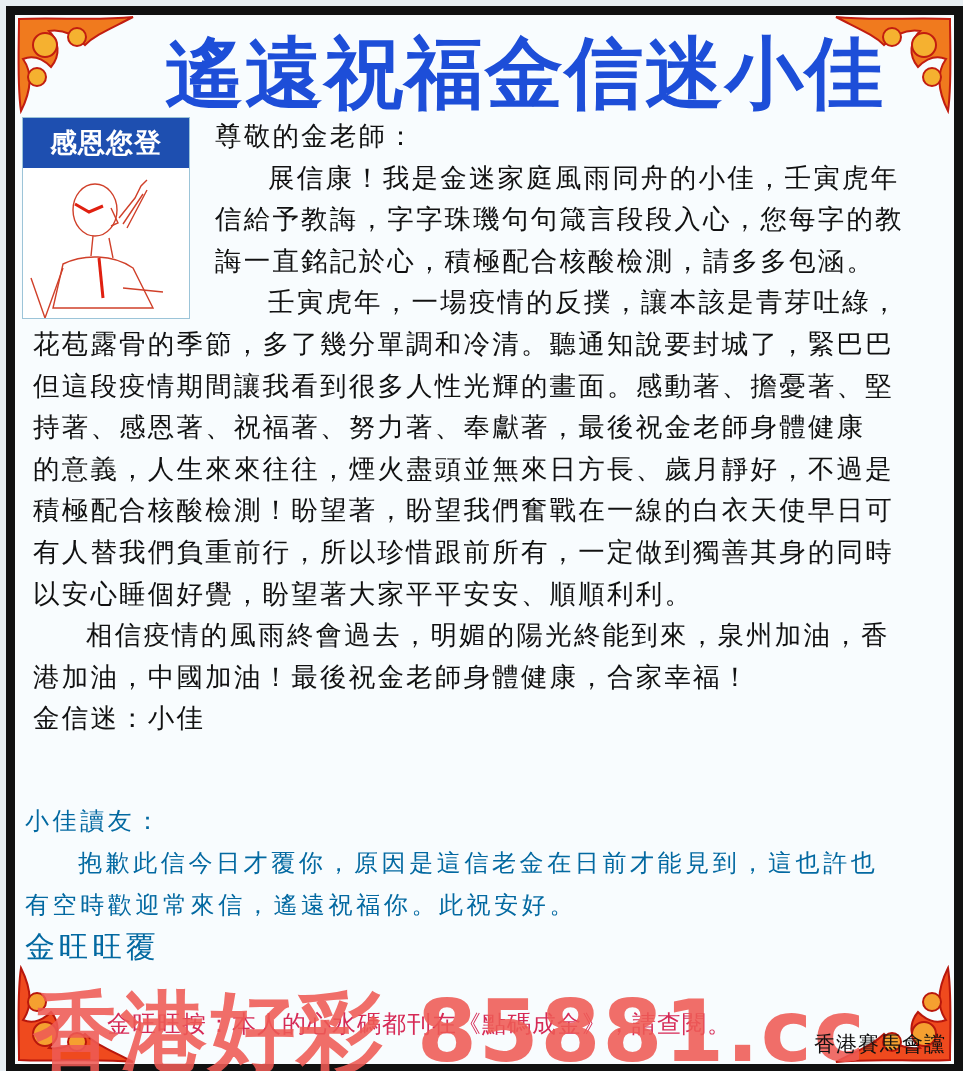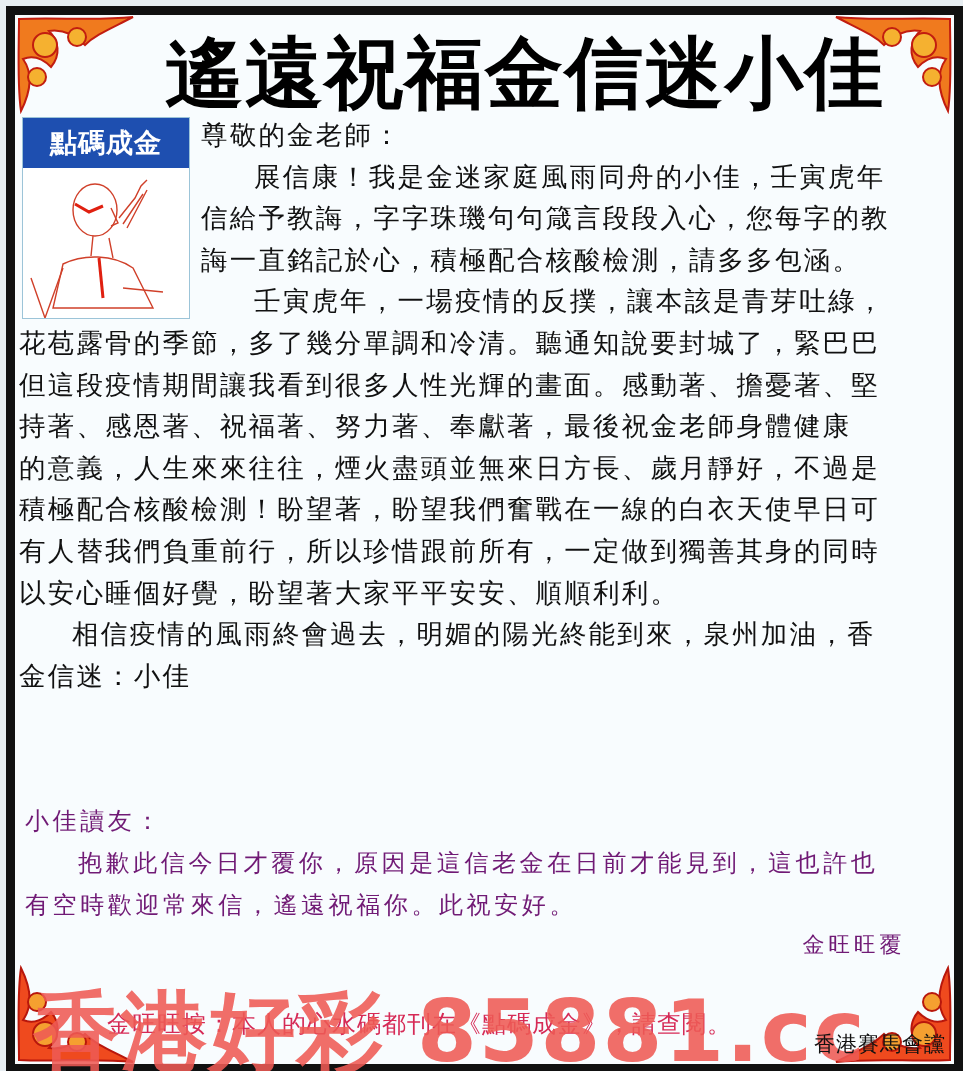--- a/index.html
+++ b/index.html
@@ -12,50 +12,50 @@
     border: 9px solid #111; background: #f8fcfe;
   }
   .corner { position: absolute; width: 120px; height: 100px; }
   .corner.tl { left: 0; top: 0; }
   .corner.tr { right: 0; top: 0; transform: scaleX(-1); }
   .corner.bl { left: 0; bottom: 0; transform: scaleY(-1); }
   .corner.br { right: 0; bottom: 0; transform: scale(-1,-1); }
   .title {
     position: absolute; left: 150px; top: 8px; width: 640px; height: 100px;
     text-align: center; font-size: 78px; line-height: 100px; font-weight: bold;
-    color: #000000; letter-spacing: 2px; white-space: nowrap;
+    color: #1d4ed8; letter-spacing: 2px; white-space: nowrap;
     font-family: "DejaVu Serif", serif;
   }
   .mailbox {
     position: absolute; left: 7px; top: 102px; width: 166px; height: 200px;
     border: 1px solid #9cc4d8; background: #fff;
   }
   .mailbox-header {
     height: 50px; background: #1e4fb0; color: #fff; font-weight: bold;
     font-family: "DejaVu Sans", sans-serif; font-size: 27px; line-height: 50px;
     text-align: center; letter-spacing: 1px;
   }
   .mailbox svg { display: block; }
   .letter {
-    position: absolute; left: 4px; top: 100px; width: 920px;
-    font-size: 26.5px; line-height: 41.6px; color: #111; letter-spacing: 2.2px; font-family: Liberation Serif, serif;
+    position: absolute; left: 18px; top: 100px; width: 920px;
+    font-size: 26.5px; line-height: 41.6px; color: #111; letter-spacing: 2.2px;
   }
   .letter p { margin: 0; }
   .salutation { padding-left: 182px; }
   .wrap-right { padding-left: 182px; }
   .indent { text-indent: 53px; }
   .signoff { text-align: left; padding-right: 8px; }
   .reply {
     position: absolute; left: 10px; top: 785px; width: 920px;
-    font-size: 24px; line-height: 42px; color: #701a75; letter-spacing: 3.6px;
+    font-size: 24px; line-height: 42px; color: #0369a1; letter-spacing: 3.6px;
     font-family: "DejaVu Serif", serif;
   }
   .reply p { margin: 0; }
   .reply .indent { text-indent: 53px; }
-  .reply-sign { text-align: right; padding-right: 40px; font-size: 22px; font-family: Liberation Mono, monospace; }
+  .reply-sign { text-align: left; padding-right: 40px; font-size: 30px; }
   .note {
     position: absolute; left: 92px; top: 993px; font-size: 24px; color: #d62a56;
     letter-spacing: 1px; white-space: nowrap;
   }
   .watermark {
     position: absolute; left: 18px; top: 966px; font-size: 86px; font-weight: bold;
     color: rgba(238, 90, 84, 0.88); white-space: nowrap; letter-spacing: 2px;
     font-family: "DejaVu Sans", sans-serif; line-height: 100px;
   }
   .credit {
@@ -89,21 +89,21 @@
   <svg class="corner br" viewBox="0 0 120 100">
     <path d="M4 4 C40 2 80 6 118 2 C95 14 80 20 70 30 C60 20 48 14 34 16 C44 26 46 40 36 52 C28 44 18 40 8 44 C18 58 16 76 6 96 C2 70 4 30 4 4 Z" fill="#ef4a1e" stroke="#b8170c" stroke-width="2"></path>
     <circle cx="30" cy="30" r="12" fill="#f5a030" stroke="#b8170c" stroke-width="2"></circle>
     <circle cx="62" cy="22" r="9" fill="#f5a030" stroke="#b8170c" stroke-width="2"></circle>
     <circle cx="22" cy="62" r="9" fill="#f5a030" stroke="#b8170c" stroke-width="2"></circle>
   </svg>
 
   <div class="title">遙遠祝福金信迷小佳</div>
 
   <div class="mailbox">
-    <div class="mailbox-header">點碼成金</div>
+    <div class="mailbox-header">感恩您登</div>
     <svg width="166" height="150" viewBox="0 0 166 150">
       <g fill="none" stroke="#d0402a" stroke-width="1.4">
         <ellipse cx="72" cy="42" rx="22" ry="26"></ellipse>
         <path d="M52 36 L66 44 L80 38" stroke="#e02010" stroke-width="3"></path>
         <path d="M88 40 L95 55 L88 58"></path>
         <path d="M70 68 L68 88 M86 70 L90 90"></path>
         <path d="M96 50 L112 30 L118 18 L124 12"></path>
         <path d="M100 56 L120 26 M104 60 L124 22"></path>
         <path d="M40 96 C60 86 90 86 110 100 L130 140 L30 140 Z"></path>
         <path d="M76 90 L80 130" stroke="#e02010" stroke-width="3"></path>
@@ -120,20 +120,21 @@
     <p class="wrap-right">誨一直銘記於心，積極配合核酸檢測，請多多包涵。</p>
     <p class="wrap-right indent">壬寅虎年，一場疫情的反撲，讓本該是青芽吐綠，</p>
     <p>花苞露骨的季節，多了幾分單調和冷清。聽通知說要封城了，緊巴巴</p>
     <p>但這段疫情期間讓我看到很多人性光輝的畫面。感動著、擔憂著、堅</p>
     <p>持著、感恩著、祝福著、努力著、奉獻著，最後祝金老師身體健康</p>
     <p>的意義，人生來來往往，煙火盡頭並無來日方長、歲月靜好，不過是</p>
     <p>積極配合核酸檢測！盼望著，盼望我們奮戰在一線的白衣天使早日可</p>
     <p>有人替我們負重前行，所以珍惜跟前所有，一定做到獨善其身的同時</p>
     <p>以安心睡個好覺，盼望著大家平平安安、順順利利。</p>
     <p class="indent">相信疫情的風雨終會過去，明媚的陽光終能到來，泉州加油，香</p>
+    <p>港加油，中國加油！最後祝金老師身體健康，合家幸福！</p>
     <p class="signoff">金信迷：小佳</p>
   </div>
 
   <div class="reply">
     <p>小佳讀友：</p>
     <p class="indent">抱歉此信今日才覆你，原因是這信老金在日前才能見到，這也許也</p>
     <p>有空時歡迎常來信，遙遠祝福你。此祝安好。</p>
     <p class="reply-sign">金旺旺覆</p>
   </div>
 

